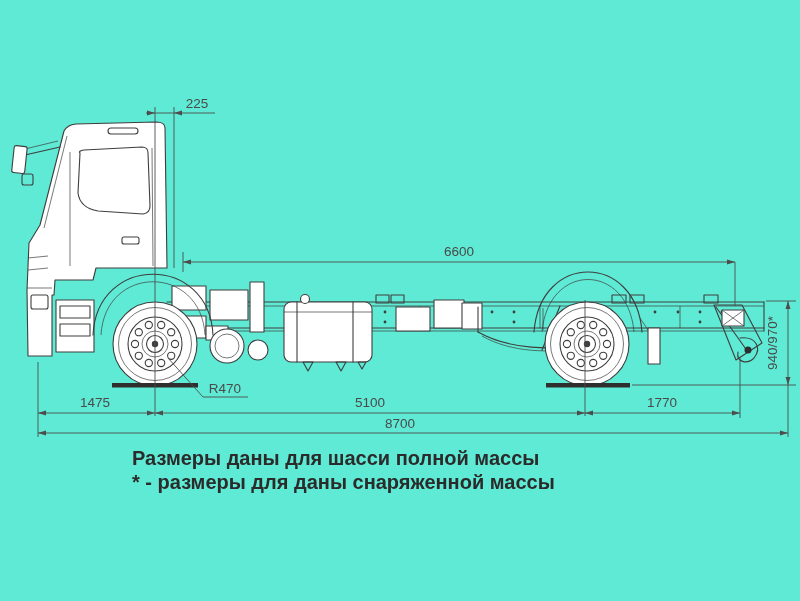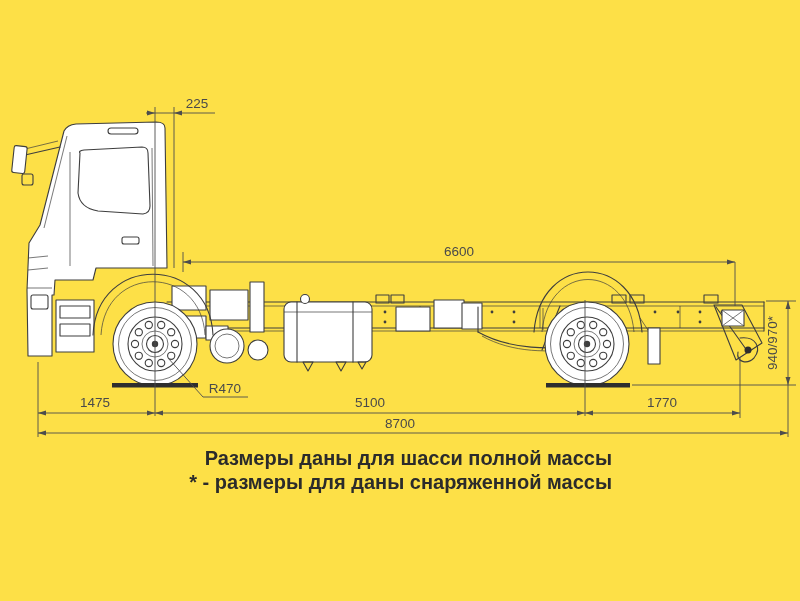--- a/index.html
+++ b/index.html
@@ -1,27 +1,27 @@
 <!DOCTYPE html>
 <html><head>
 <meta charset="utf-8">
 <style>
   html,body{margin:0;padding:0;background:#ffffff;}
-  #stage{position:relative;width:800px;height:601px;background:#fde047;overflow:hidden;
+  #stage{position:relative;width:800px;height:601px;background:#5eead4;overflow:hidden;
          font-family:"Liberation Sans",sans-serif;}
   
   .o  {fill:none;stroke:#3e3e3e;stroke-width:1.1;stroke-linejoin:round;stroke-linecap:round;}
   .of {fill:#ffffff;stroke:#3e3e3e;stroke-width:1.1;stroke-linejoin:round;}
   .t  {fill:none;stroke:#3e3e3e;stroke-width:0.7;}
   .d  {fill:none;stroke:#4d4d4d;stroke-width:0.9;}
   .dt {font-size:13.5px;fill:#4a4a4a;font-family:"Liberation Sans",sans-serif;}
   .ar {fill:#4d4d4d;stroke:none;}
   .blk{fill:#2e2e2e;stroke:none;}
   .rv {fill:#3e3e3e;stroke:none;}
-  #caption{position:absolute;left:132px;top:446px;width:480px;text-align:right;
+  #caption{position:absolute;left:132px;top:446px;width:480px;text-align:left;
            font-weight:bold;font-size:20px;line-height:24px;color:#2b2b2b;}
 </style>
 </head>
 <body>
 
 <div id="stage">
 
 <svg width="800" height="601" viewBox="0 0 800 601">
 
   <defs>

